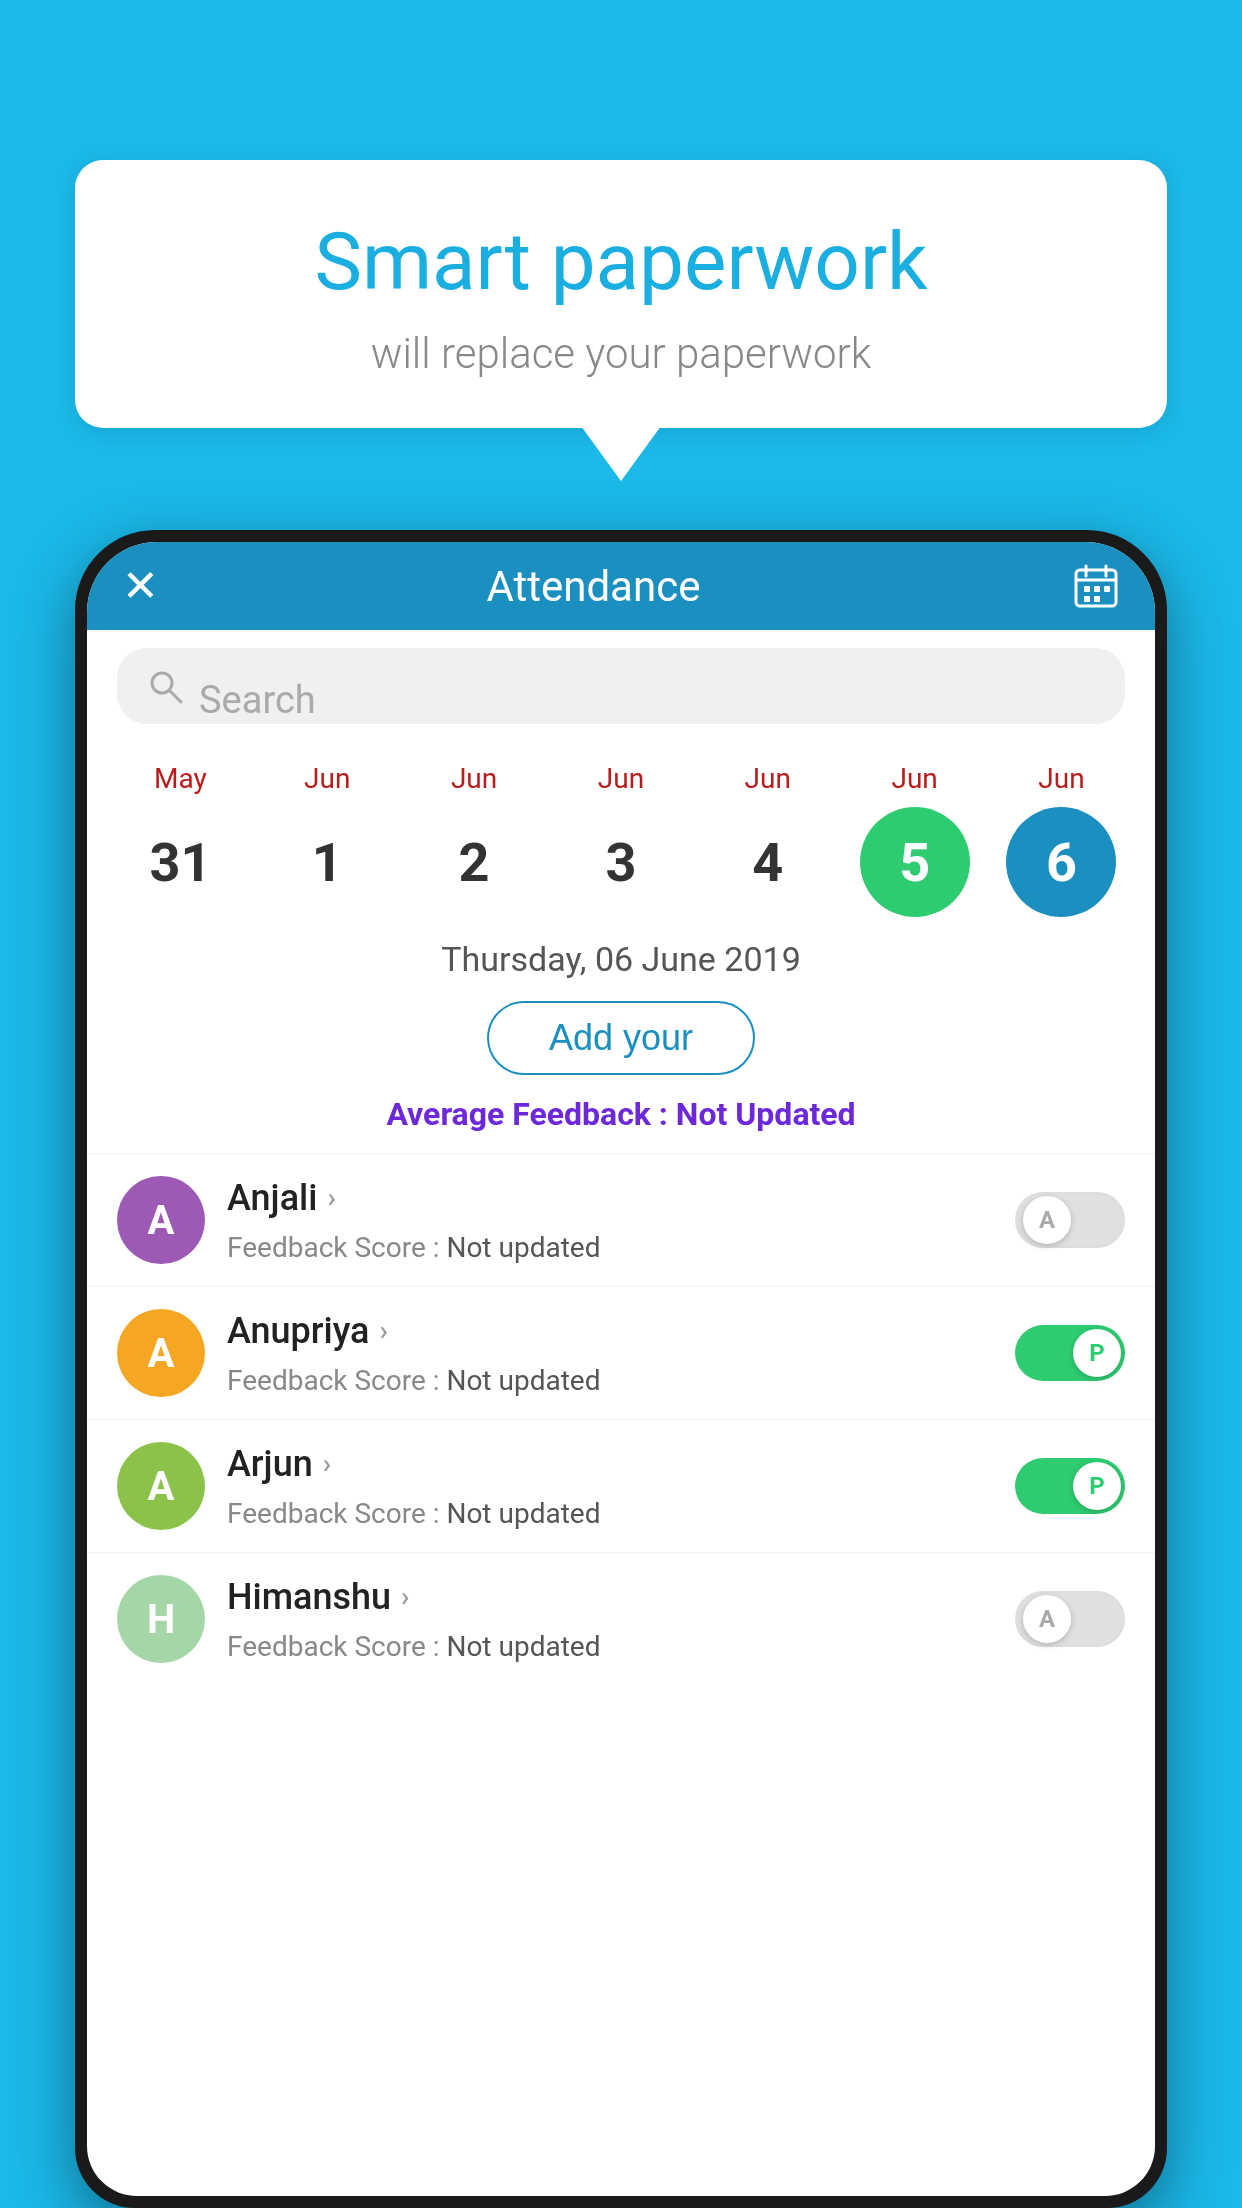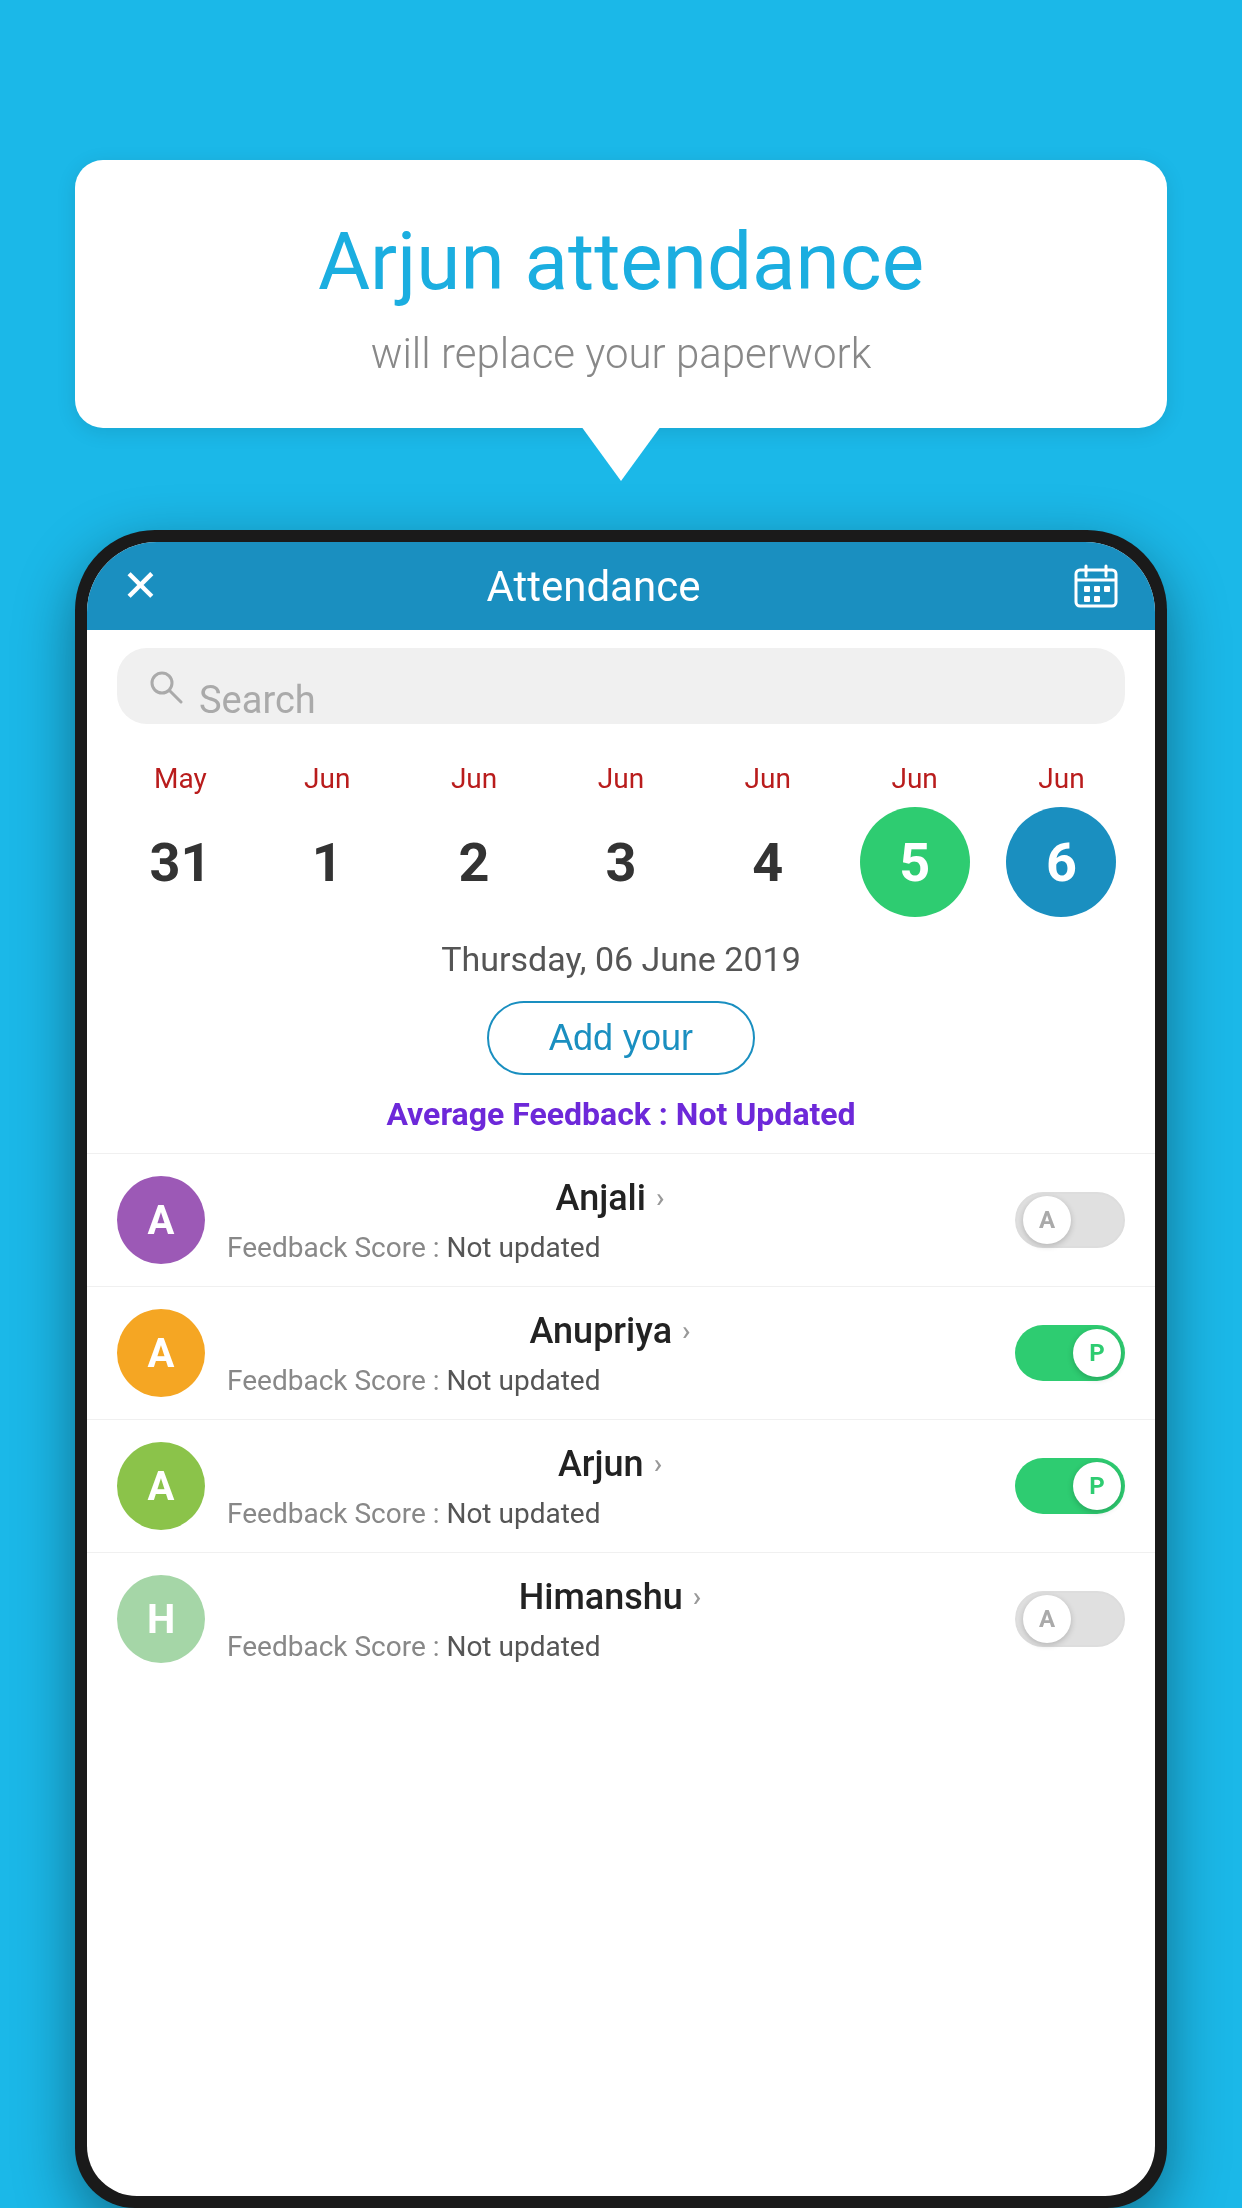--- a/index.html
+++ b/index.html
@@ -277,21 +277,20 @@
       flex: 1;
     }
 
     .student-name {
       font-size: 36px;
       font-weight: 500;
       color: #222;
       display: flex;
       align-items: center;
       gap: 10px;
-      justify-content: center;
     }
 
     .student-name .chevron {
       font-size: 28px;
       color: #999;
     }
 
     .student-feedback {
       font-size: 28px;
       color: #888;
@@ -345,21 +344,21 @@
 
     .toggle-thumb.on {
       color: #2ECC71;
     }
   </style>
 </head>
 <body>
 
 <div class="speech-bubble-container">
   <div class="speech-bubble">
-    <h1>Arjun attendance</h1>
+    <h1>Smart paperwork</h1>
     <p>will replace your paperwork</p>
   </div>
   <div class="speech-bubble-arrow"></div>
 </div>
 
 <div class="phone-frame">
   <div class="phone-screen">
 
 
     <div class="app-bar">

